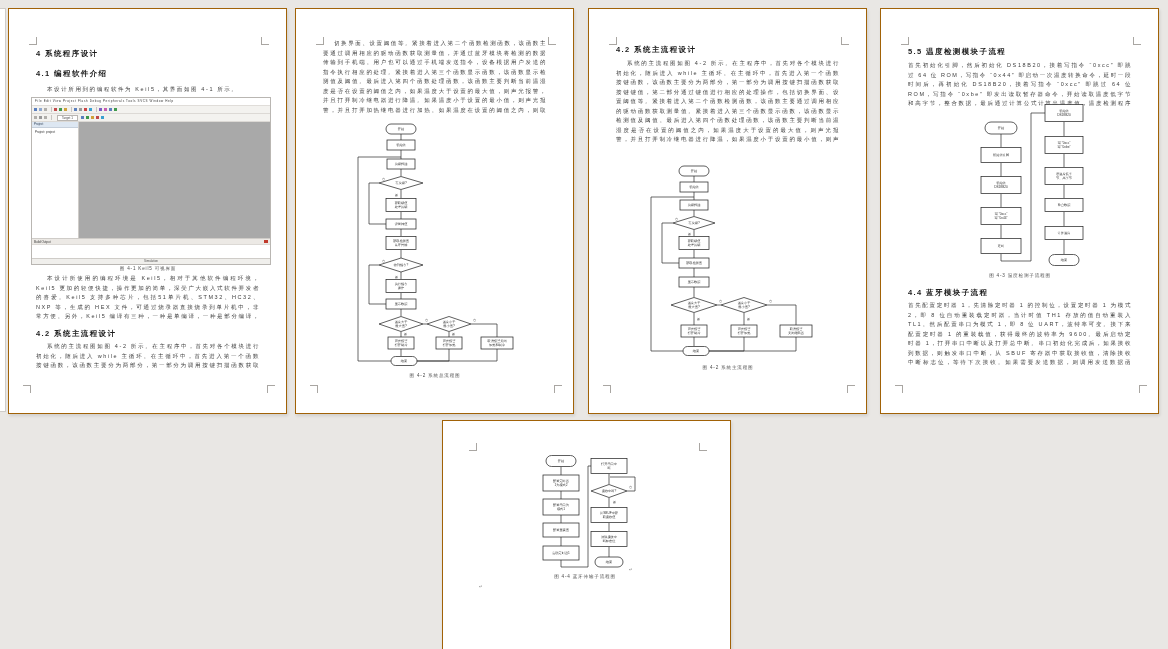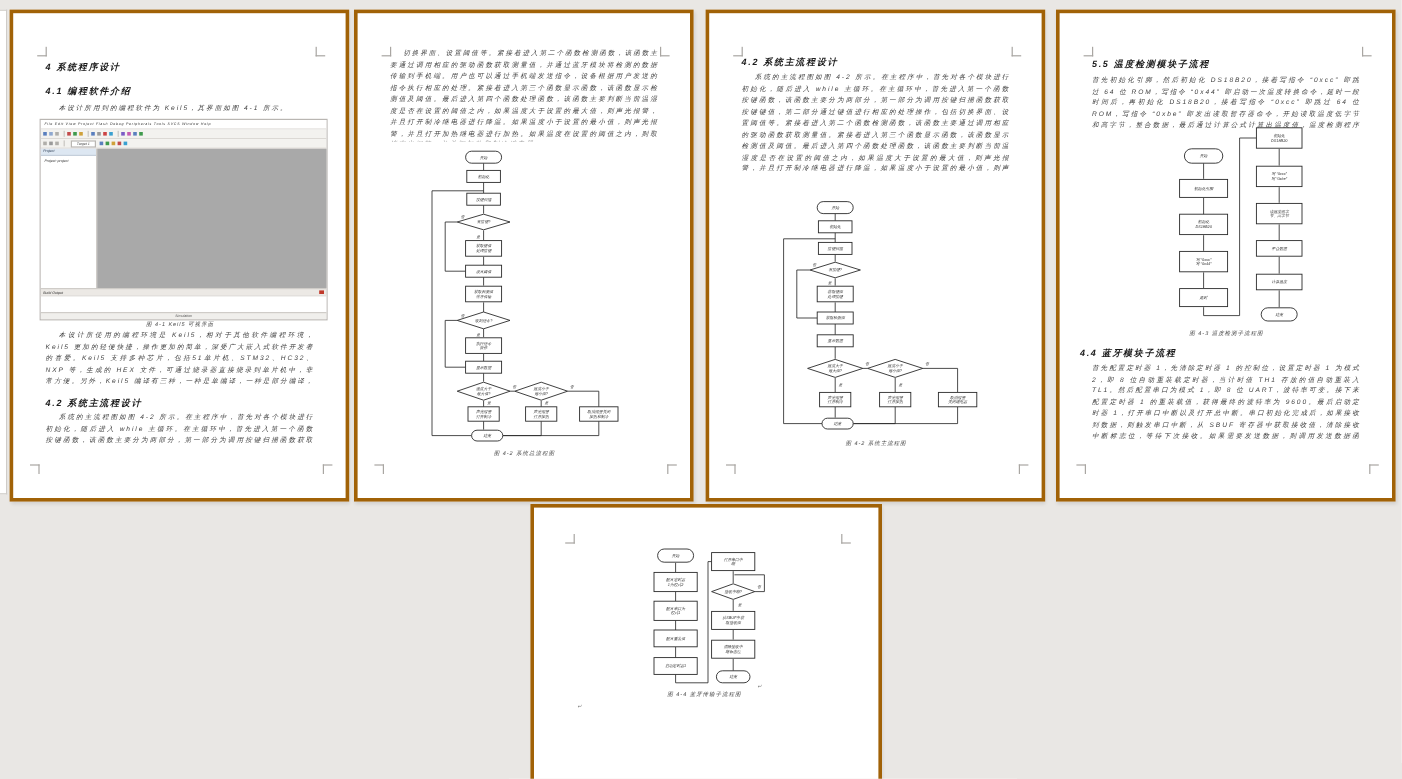--- a/index.html
+++ b/index.html
@@ -4,21 +4,21 @@
 <style>
   html,body{margin:0;padding:0;}
   .canvas{position:relative;width:1168px;height:649px;background:#e9e7e4;overflow:hidden;
           font-family:"Liberation Sans",sans-serif;}
   .sliver{position:absolute;left:0;top:8px;width:5px;height:402px;background:#fff;border:1px solid #cfccc8;border-left:none;}
   
   .handle{position:absolute;left:14px;top:44px;width:10px;height:18px;display:grid;
           grid-template-columns:3px 3px;grid-auto-rows:3px;gap:3px;cursor:grab;}
   .handle span{background:#7d7d7d;width:3px;height:3px;}
   
-  .page{position:absolute;background:#fff;border:3px solid #a16207;box-shadow:1px 2px 3px rgba(0,0,0,.10);overflow:hidden;font-style:italic;}
+  .page{position:absolute;background:#fff;border:1px solid #a16207;box-shadow:1px 2px 3px rgba(0,0,0,.10);overflow:hidden;}
   .p1{left:8px;top:8px;width:277px;height:404px;}
   .p2{left:295px;top:8px;width:277px;height:404px;}
   .p3{left:588px;top:8px;width:277px;height:404px;}
   .p4{left:880px;top:8px;width:277px;height:404px;}
   .p5{left:442px;top:420px;width:287px;height:229px;}
   
   .mark{position:absolute;width:7px;height:7px;}
   .mark.tl{border-right:1px solid #a9a6a2;border-bottom:1px solid #a9a6a2;left:20px;top:28px;}
   .mark.tr{border-left:1px solid #a9a6a2;border-bottom:1px solid #a9a6a2;left:252px;top:28px;}
   .mark.bl{border-right:1px solid #a9a6a2;border-top:1px solid #a9a6a2;left:14px;top:376px;}
@@ -330,21 +330,21 @@
           <text x="183" y="170" text-anchor="middle" font-size="3.2" fill="#333">节、高字节</text>
           <rect fill="#fff" stroke="#2a2a2a" stroke-width="0.75" x="164" y="189.5" width="38" height="13" rx="0"></rect>
           <text x="183" y="197.1" text-anchor="middle" font-size="3.2" fill="#333">整合数据</text>
           <rect fill="#fff" stroke="#2a2a2a" stroke-width="0.75" x="164" y="217.5" width="38" height="13" rx="0"></rect>
           <text x="183" y="225.1" text-anchor="middle" font-size="3.2" fill="#333">计算温度</text>
           <rect fill="#fff" stroke="#2a2a2a" stroke-width="0.75" x="168" y="245.5" width="30" height="11" rx="5.5"></rect>
           <text x="183" y="252.1" text-anchor="middle" font-size="3.2" fill="#333">结束</text>
         </svg>
       </div>
     <div class="caption" style="top:264px;">图 4-3 温度检测子流程图</div>
-    <div class="h-sec" style="left:17px;top:279px;text-align:right;">4.4 蓝牙模块子流程</div>
+    <div class="h-sec" style="left:27px;top:279px;text-align:right;">4.4 蓝牙模块子流程</div>
     <div class="para" style="top:292px;height:67px;text-indent:0;">首先配置定时器 1，先清除定时器 1 的控制位，设置定时器 1 为模式 2，即 8 位自动重装载定时器，当计时值 TH1 存放的值自动重装入 TL1。然后配置串口为模式 1，即 8 位 UART，波特率可变。接下来配置定时器 1 的重装载值，获得最终的波特率为 9600。最后启动定时器 1，打开串口中断以及打开总中断。串口初始化完成后，如果接收到数据，则触发串口中断，从 SBUF 寄存器中获取接收值，清除接收中断标志位，等待下次接收。如果需要发送数据，则调用发送数据函数，只需将数据赋值到 SBUF 中即可，然后清除发送中断标志位，蓝牙传输子流程如图 4-4 所示。</div>
   </div>
 
   <div class="page p5">
     <div class="mark tl"></div>
     <div class="mark tr"></div>
     <div class="fc">
         <svg width="287" height="229">
           <polyline points="118,46 118,54" fill="none" stroke="#2a2a2a" stroke-width="0.7"></polyline>
           <polyline points="118,70 118,78" fill="none" stroke="#2a2a2a" stroke-width="0.7"></polyline>

